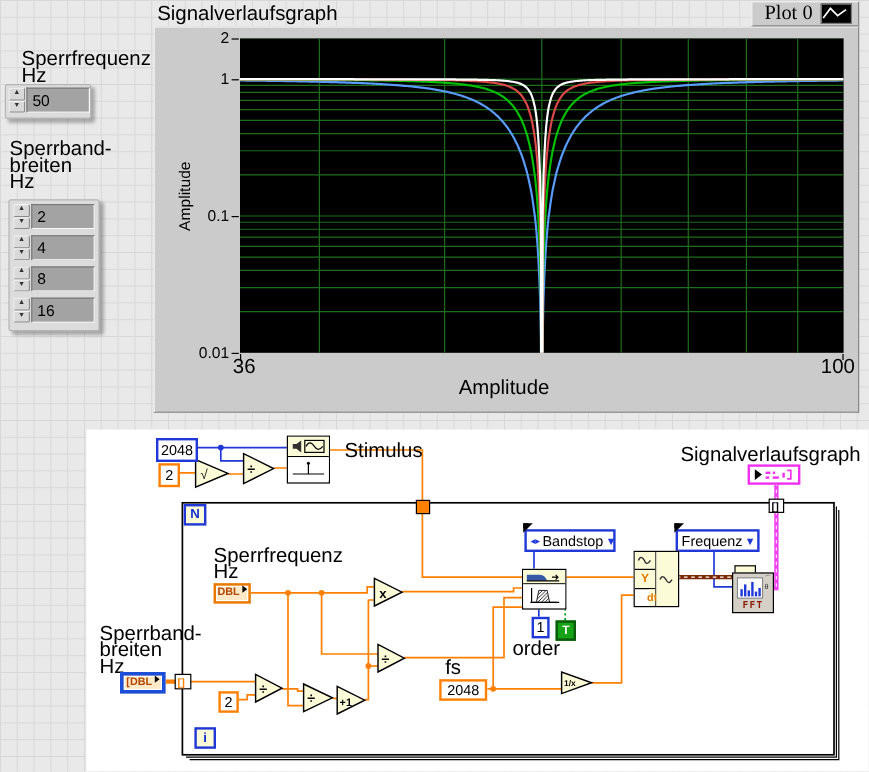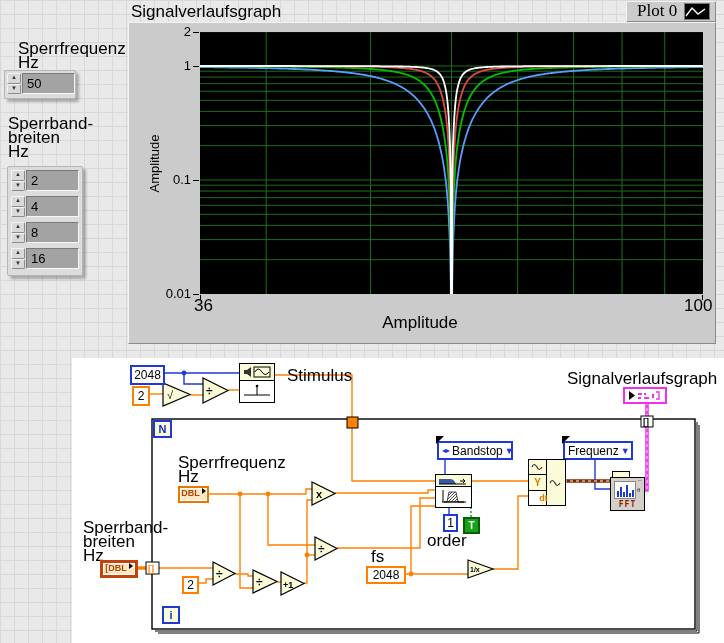--- a/index.html
+++ b/index.html
@@ -267,21 +267,21 @@
 <span class="lbl" style="left:178px;top:456px;">Sperrfrequenz</span>
 <span class="lbl" style="left:178px;top:470px;">Hz</span>
 <div class="term" style="left:178px;top:486px;width:27px;height:13px;border:2px solid #e87800;box-shadow:inset 0 0 0 1px #fff;">
   <span>DBL</span>
   <span class="tri"></span>
 </div>
 
 <span class="lbl" style="left:83px;top:521px;">Sperrband-</span>
 <span class="lbl" style="left:83px;top:535px;">breiten</span>
 <span class="lbl" style="left:83px;top:549px;">Hz</span>
-<div class="term" style="left:100px;top:560px;width:32px;height:12px;border:3px solid #c2410c;box-shadow:inset 0 0 0 1px #fff;">
+<div class="term" style="left:100px;top:560px;width:32px;height:12px;border:3px solid #1d4ed8;box-shadow:inset 0 0 0 1px #fff;">
   <span>[DBL</span>
   <span class="tri"></span>
 </div>
 
 <div class="const corange" style="left:182px;top:576px;width:13px;height:14px;">2</div>
 
 <span class="lbl" style="left:371px;top:550px;">fs</span>
 <div class="const corange" style="left:366px;top:566px;width:36px;height:14px;">2048</div>
 
 <div class="node" style="left:435px;top:474px;width:35px;height:32px;">

